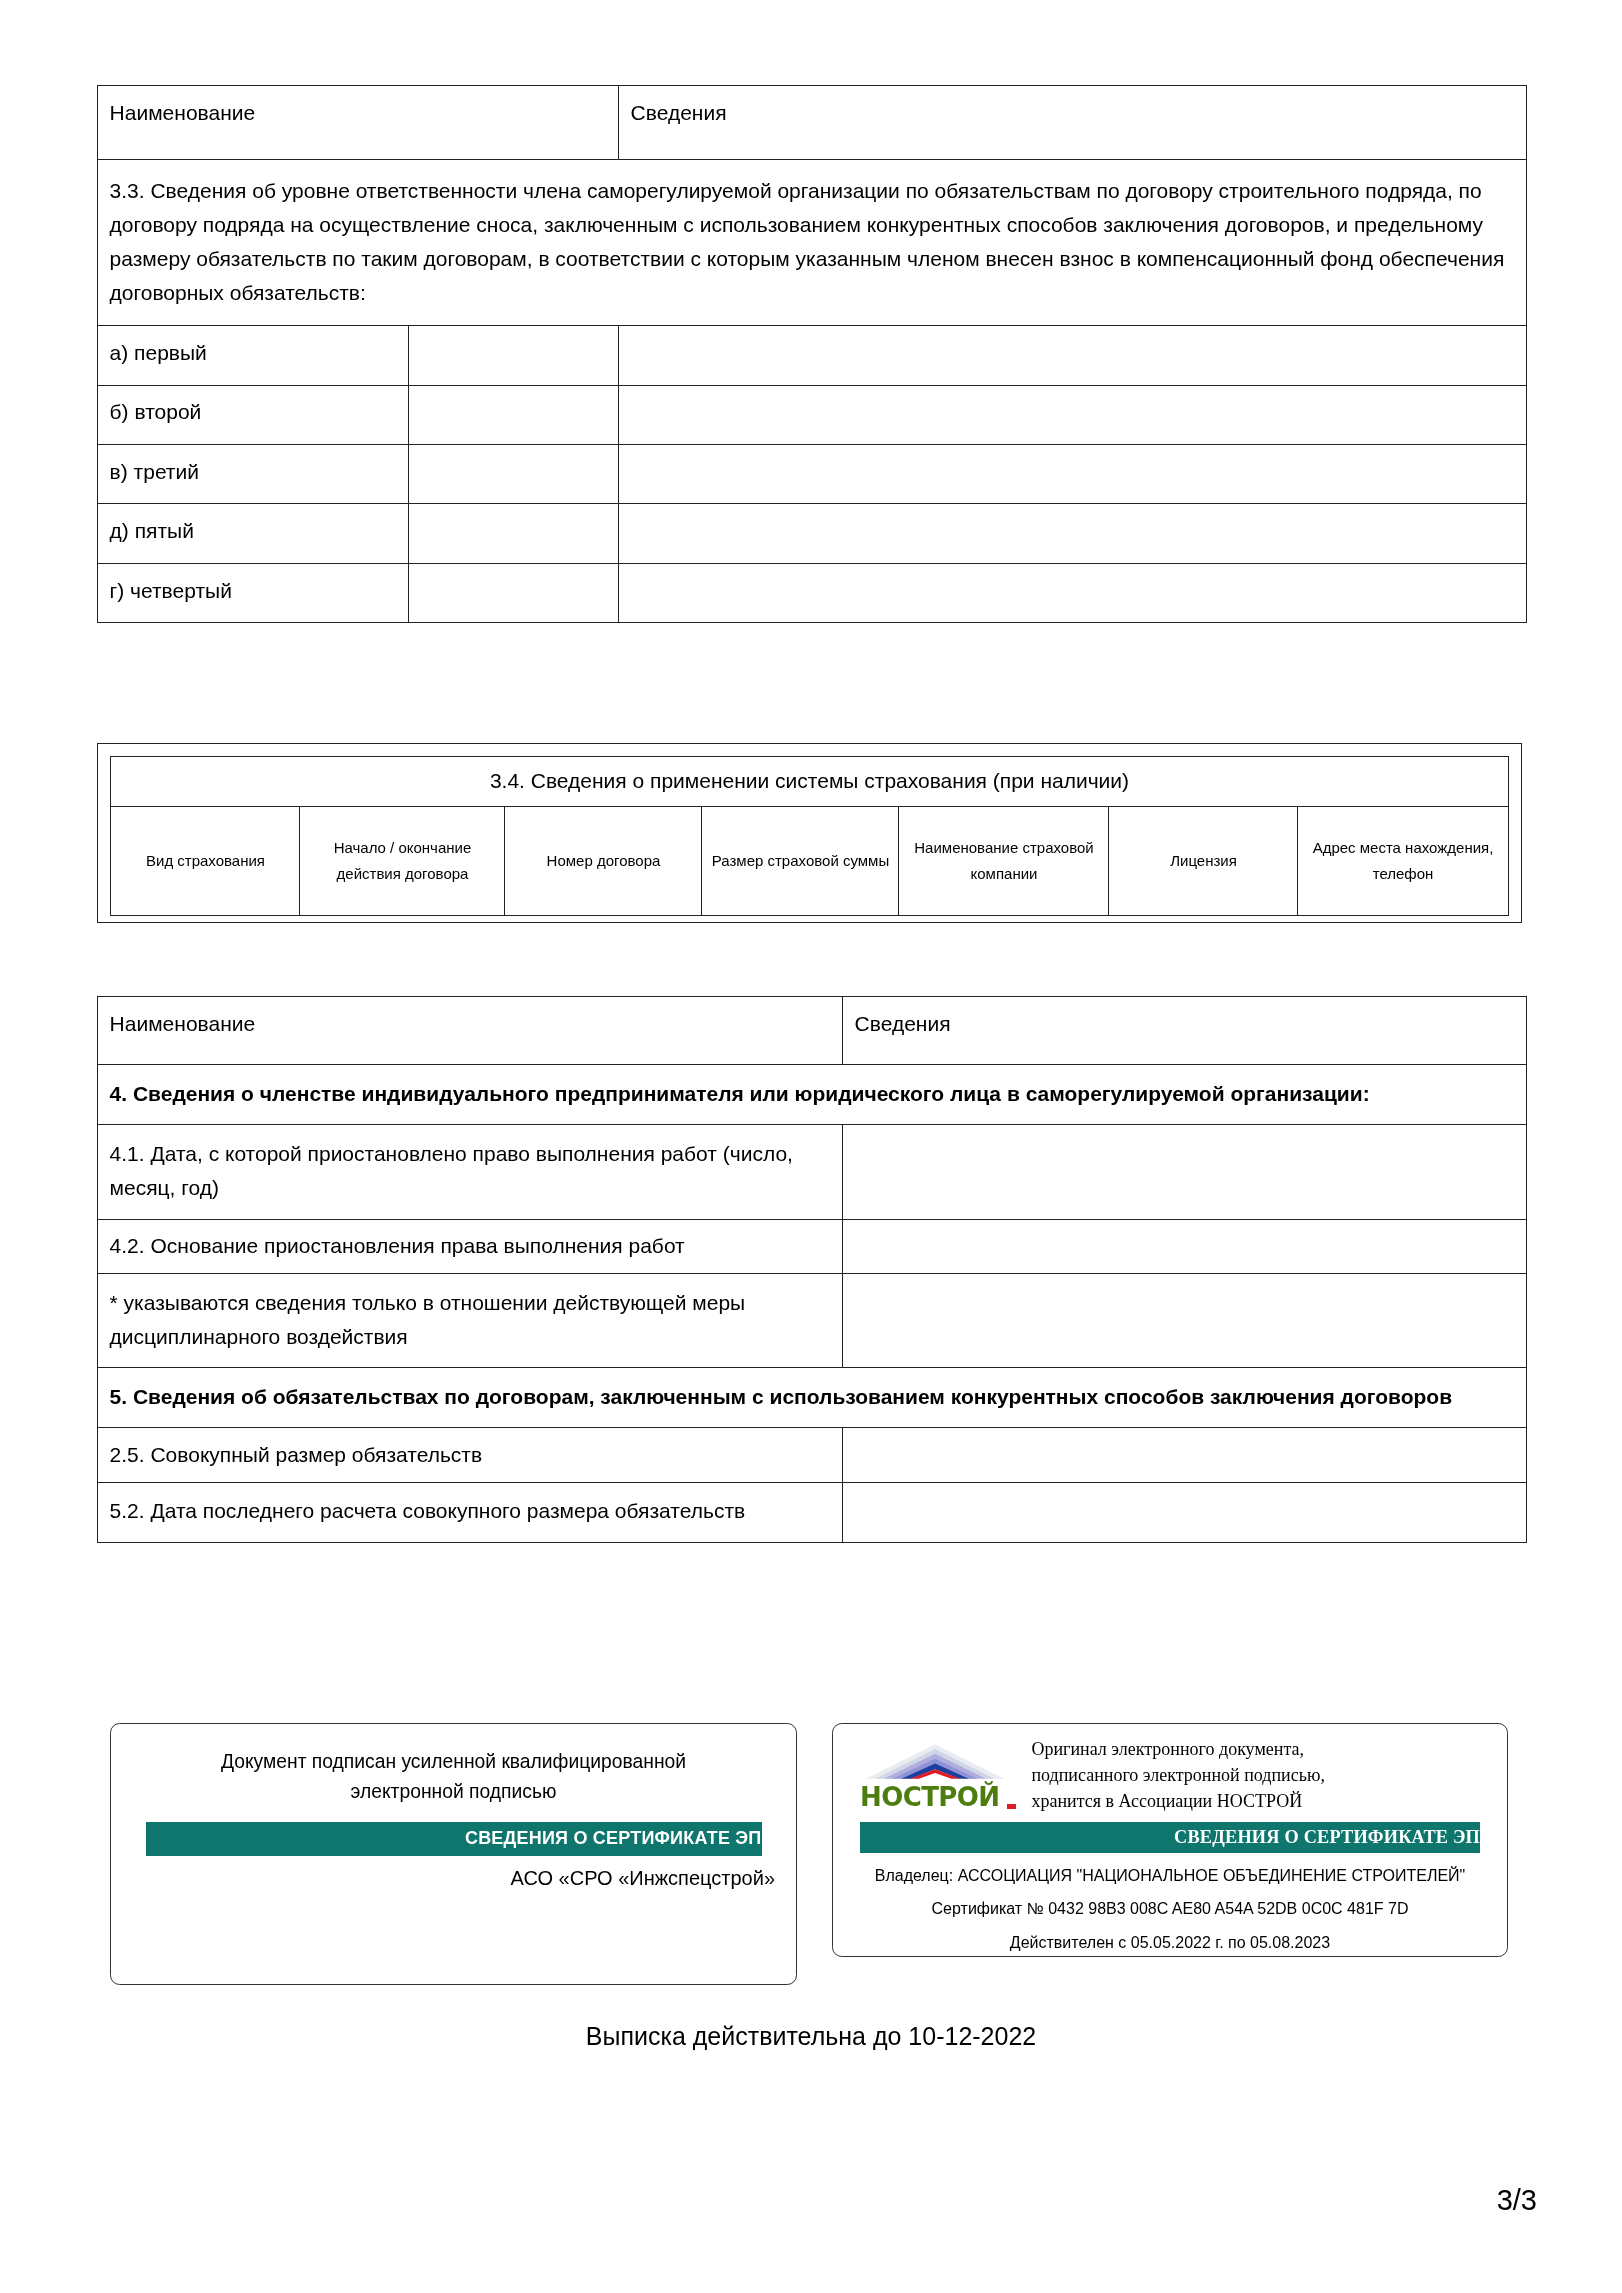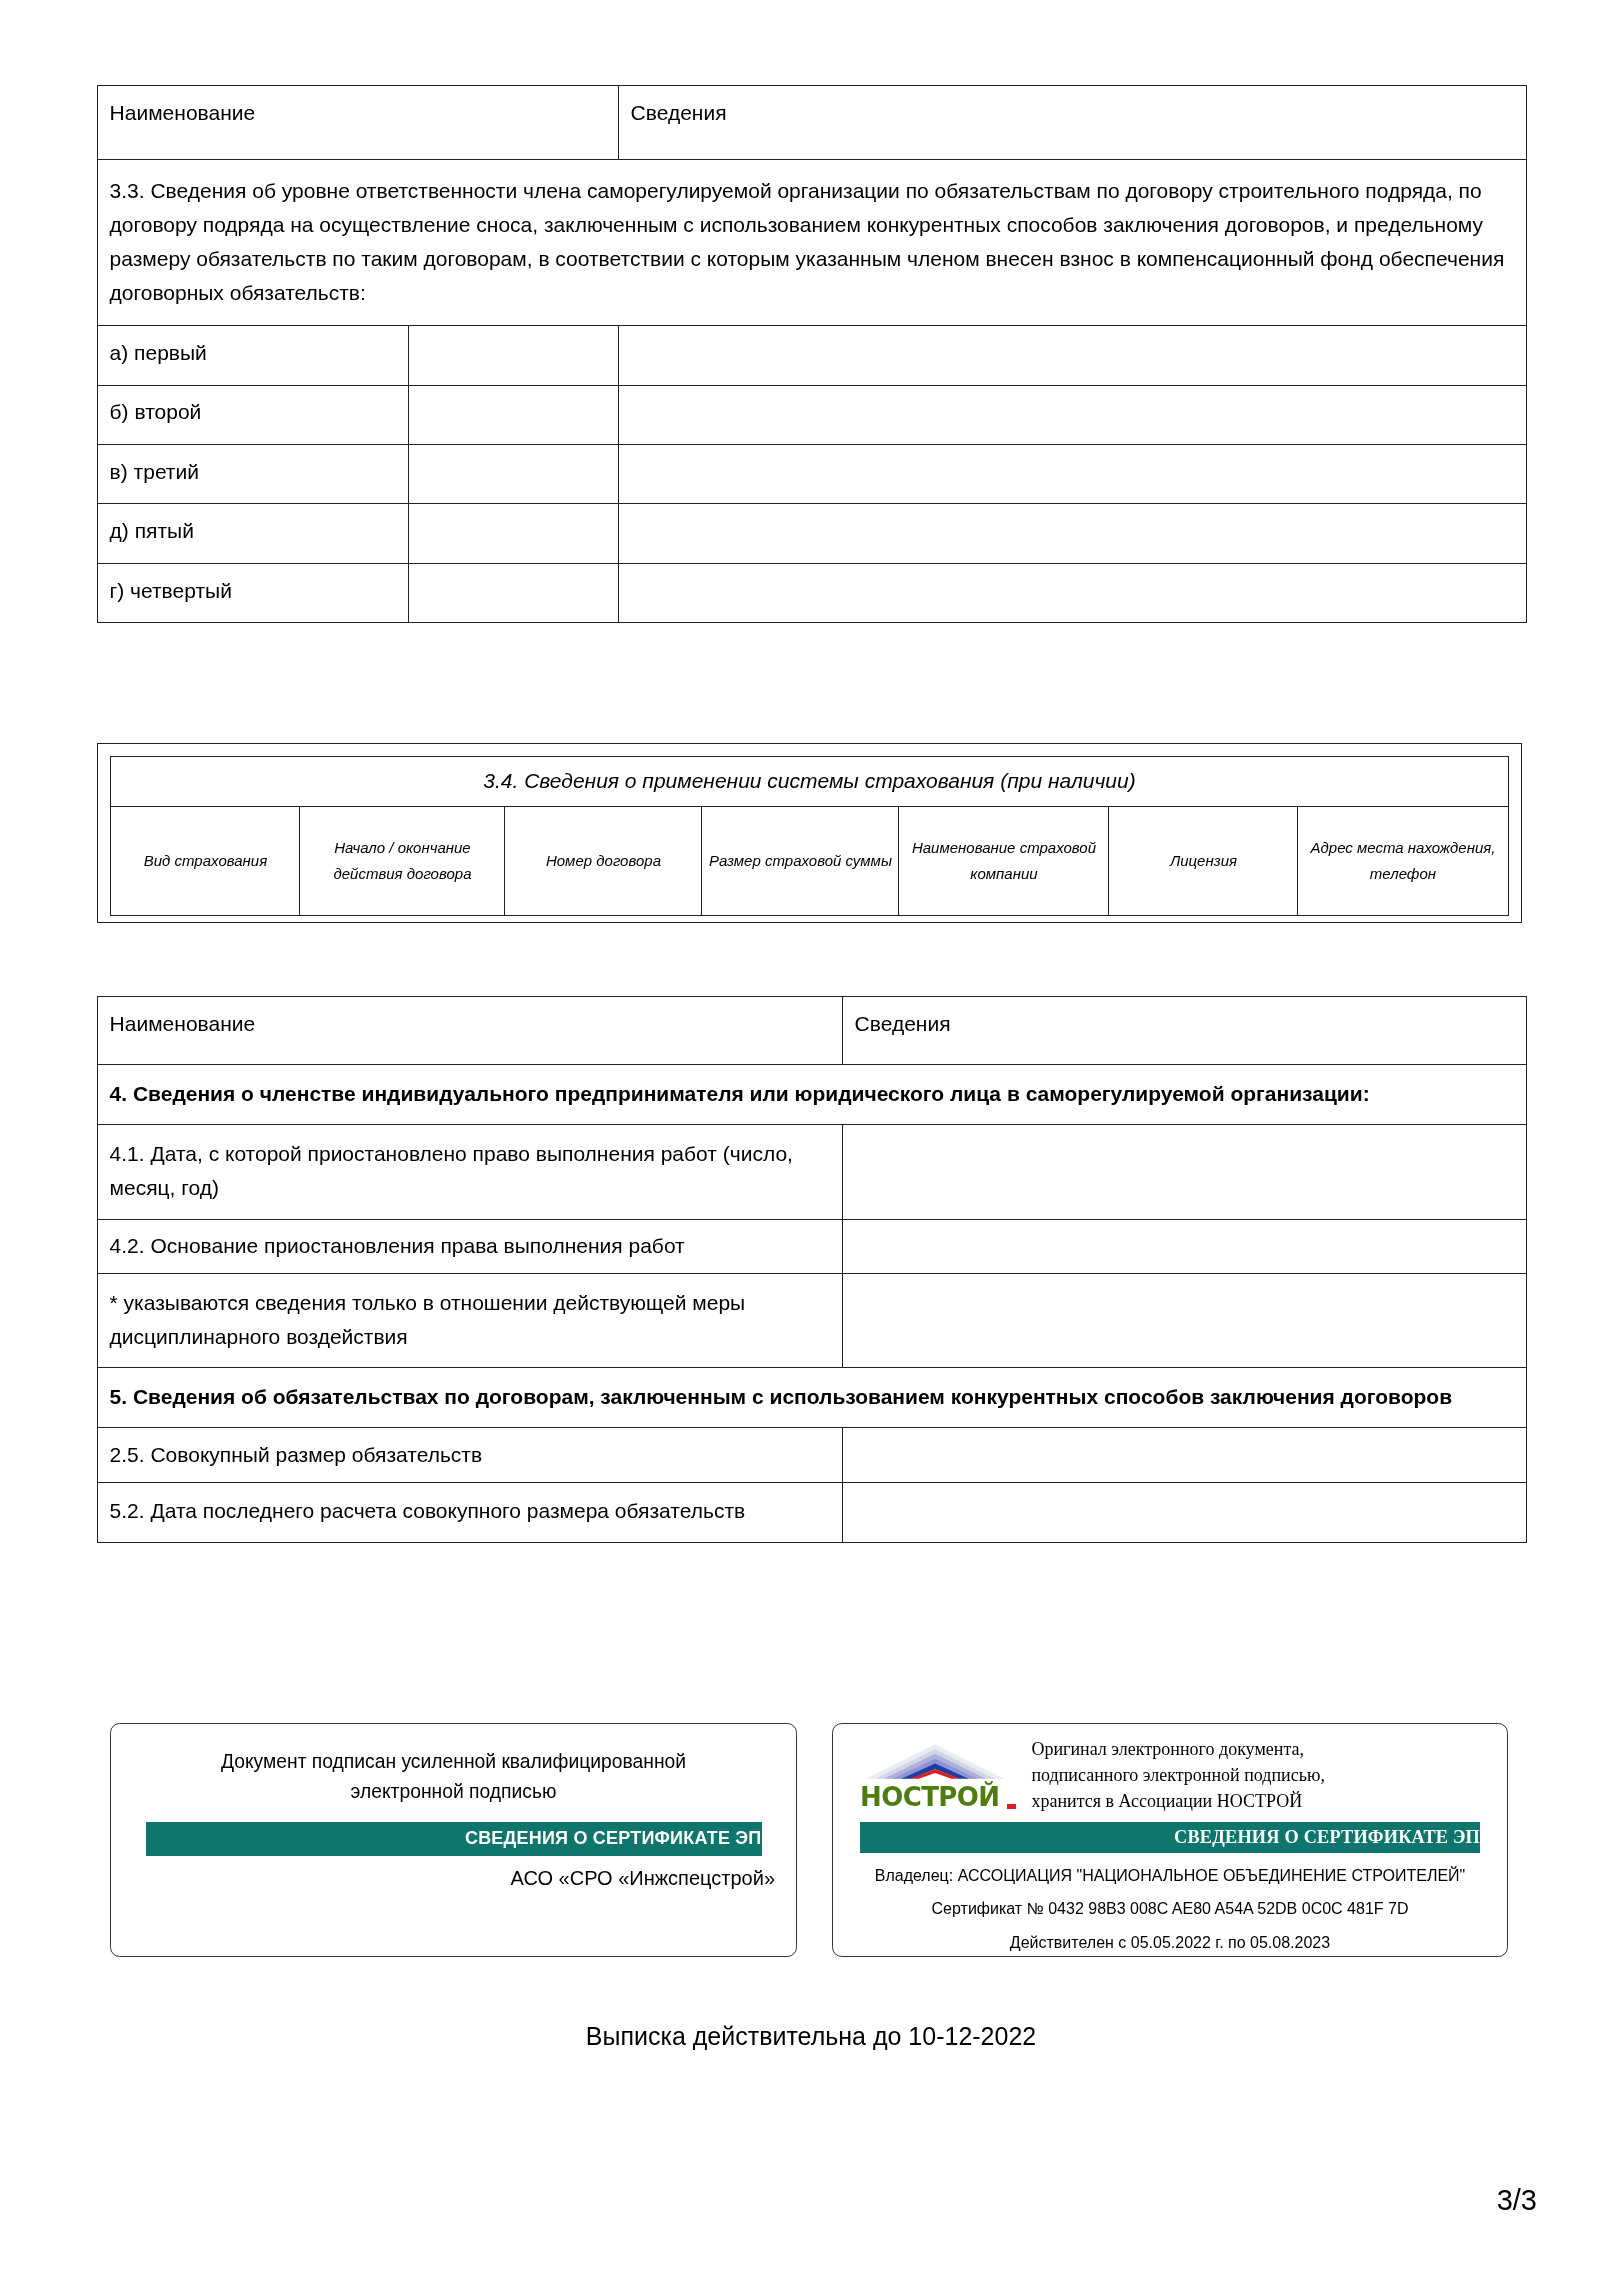--- a/index.html
+++ b/index.html
@@ -63,21 +63,20 @@
   .inner-34 {
     border-collapse: collapse;
     table-layout: fixed;
     width: 1398px;
     margin: 5.8px auto 1.9px auto;
     background: #fff;
   }
   .inner-34 td {
     border: 1.9px solid #222;
     background: #fff;
-    font-style: italic;
   }
   .t34-title {
     text-align: center;
     font-size: 21px;
     padding: 12.6px 5.8px 12.6px 5.8px;
   }
   .t34-head {
     text-align: center;
     font-size: 15px;
     line-height: 1.72;
@@ -106,21 +105,21 @@
     position: absolute;
     border: 1.9px solid #333;
     border-radius: 9.7px;
     background: #fff;
     box-sizing: border-box;
   }
   #stamp-left {
     left: 110px;
     top: 1723px;
     width: 687px;
-    height: 234px;
+    height: 262px;
     padding: 23px 21px 0 21px;
   }
   #stamp-right {
     left: 832px;
     top: 1723px;
     width: 676px;
     height: 234px;
     padding: 11.6px 13.5px 0 13.5px;
   }
 

